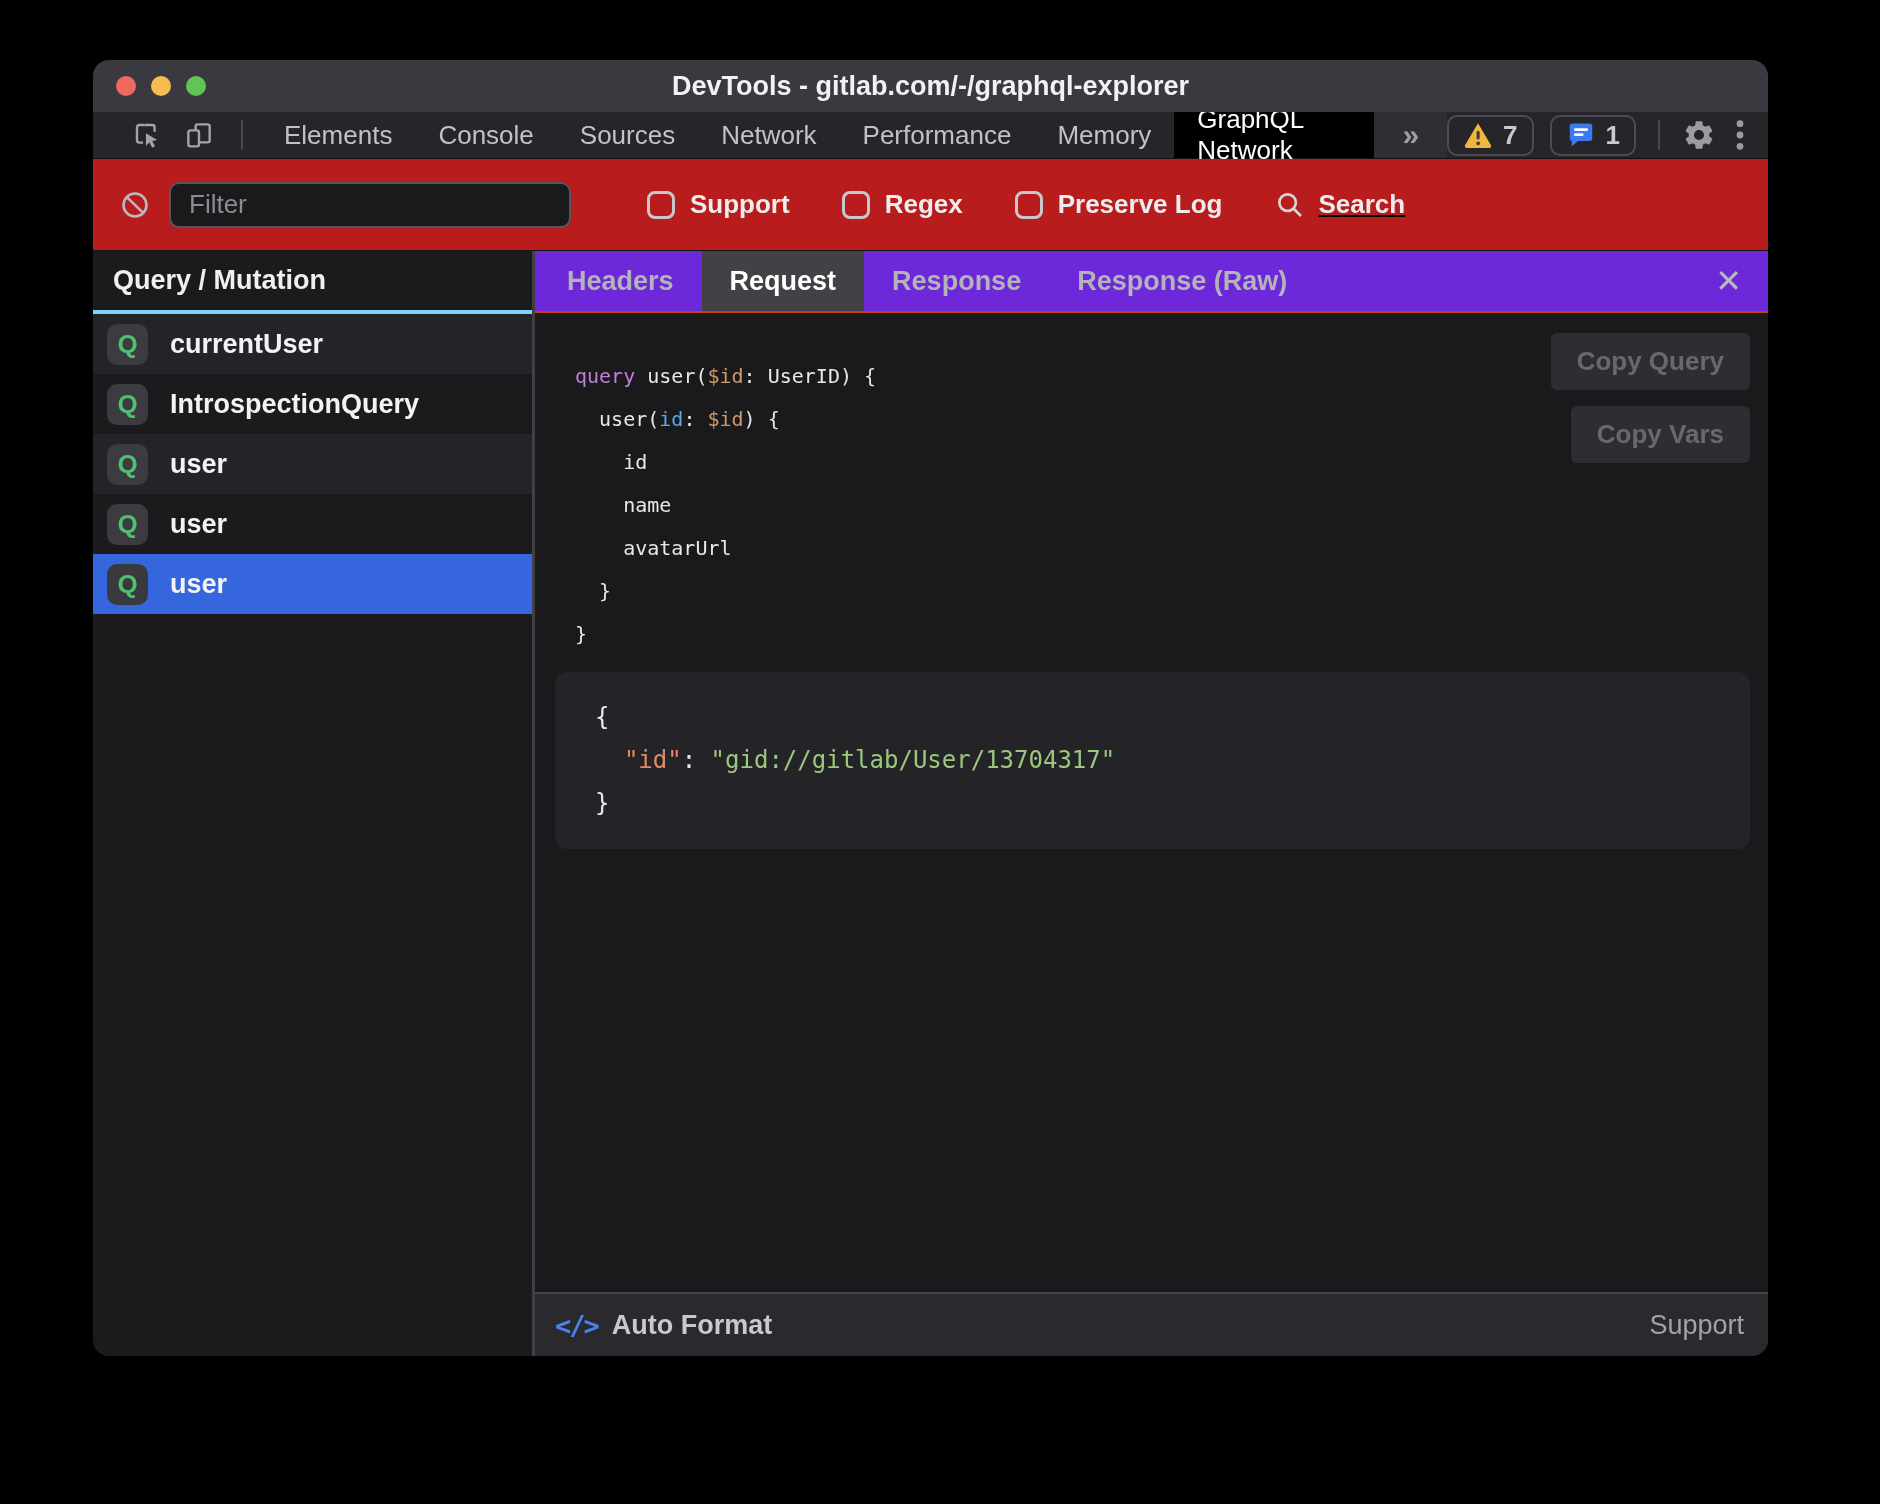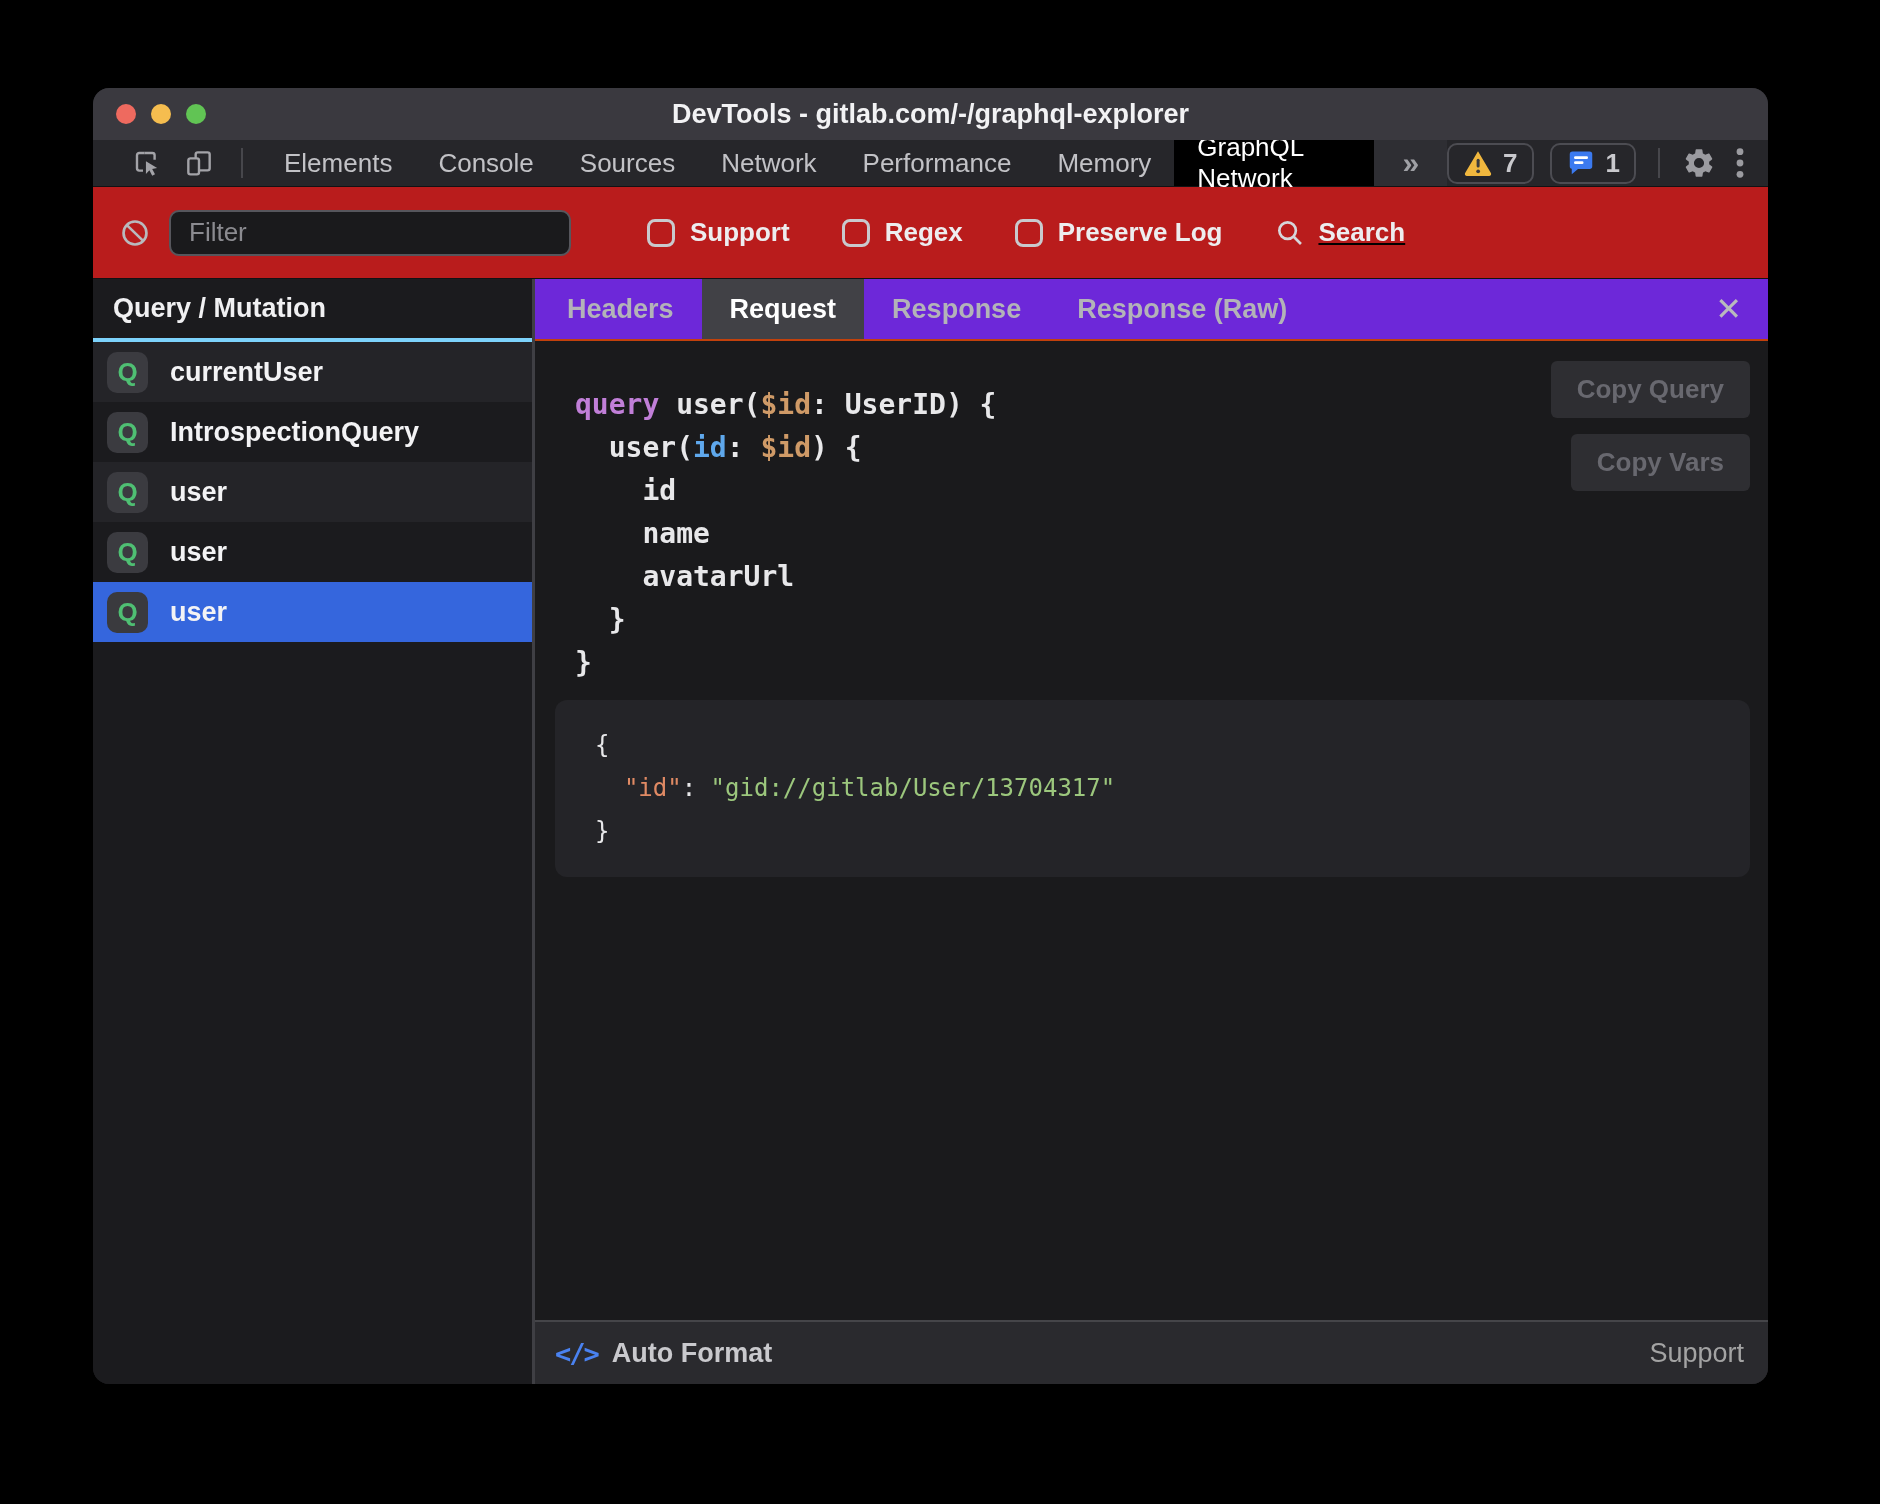--- a/index.html
+++ b/index.html
@@ -1,18 +1,18 @@
 <!DOCTYPE html>
 <html><head>
 <meta charset="utf-8">
 <style>
   * { margin:0; padding:0; box-sizing:border-box; }
   html,body { width:1880px; height:1504px; background:#000; font-family:"Liberation Sans", sans-serif; }
   .window { position:absolute; left:93px; top:60px; width:1675px; height:1296px;
-            background:#1c1c1f; border-radius:16px; overflow:hidden; display:flex; flex-direction:column;margin-top:28px; }
+            background:#1c1c1f; border-radius:16px; overflow:hidden; display:flex; flex-direction:column; }
 
   
   .titlebar { height:52px; background:#3a393f; flex:0 0 auto; display:flex; align-items:center; position:relative; }
   .lights { display:flex; gap:15px; margin-left:23px; z-index:2; }
   .light { width:20px; height:20px; border-radius:50%; }
   .light.red{background:#ee6a5f}.light.yellow{background:#f5bd4f}.light.green{background:#61c454}
   .win-title { position:absolute; left:0; right:0; text-align:center; color:#f2f2f4; font-size:27px; font-weight:700; }
 
   
   .chrome-tabbar { height:47px; background:#26262a; flex:0 0 auto; display:flex; align-items:stretch; border-bottom:1px solid #121214;padding-left:14px; }
@@ -57,22 +57,22 @@
 
   .panel { flex:1; min-width:0; background:#1a1a1c; display:flex; flex-direction:column; }
   .rp-tabbar { height:62px; flex:0 0 auto; background:#6d28d9; display:flex; align-items:stretch;
                border-bottom:2px solid #c2410c; padding-left:4px; }
   .rp-tab { display:flex; align-items:center; padding:0 28px; color:#b3b3b8; font-size:27px; font-weight:600; cursor:default; }
   .rp-tab.active { background:#414146; color:#fff; font-weight:700; }
   .rp-spacer { flex:1; }
   .rp-close { display:flex; align-items:center; padding:0 26px; color:#b9b9bd; font-size:32px; font-weight:400; }
 
   .rp-content { flex:1; min-height:0; position:relative; overflow:hidden; }
-  .code-block { padding:42px 16px 0 40px; font-family:"DejaVu Sans Mono", monospace; font-size:28px;
-                line-height:43px; color:#e8e8ea; white-space:pre;font-weight:bold; }
+  .code-block { padding:42px 16px 0 40px; font-family:"DejaVu Sans Mono", monospace; font-size:20px;
+                line-height:43px; color:#e8e8ea; white-space:pre; }
   .code-line { white-space:pre; }
   .tok-kw{color:#c17fd8} .tok-var{color:#cf9a67} .tok-arg{color:#5fa8ec}
   .tok-pl{color:#e8e8ea} .tok-key{color:#e08a64} .tok-str{color:#9cc77d}
   .copy-stack { position:absolute; top:20px; right:18px; display:flex; flex-direction:column; align-items:flex-end; gap:16px; }
   .copy-btn { background:#2e2e32; border:none; border-radius:6px; color:#68686f; font-size:26px; font-weight:700;
               padding:13px 26px; font-family:"Liberation Sans", sans-serif; cursor:default; }
   .vars-box { margin:16px 18px 0 20px; background:#242428; border-radius:12px; padding:24px 40px;
               font-family:"DejaVu Sans Mono", monospace; font-size:24px; line-height:43px; color:#e8e8ea; white-space:pre; }
 
   .rp-footer { height:64px; flex:0 0 auto; background:#2a2a2e; border-top:2px solid #454549; display:flex; align-items:center; }

